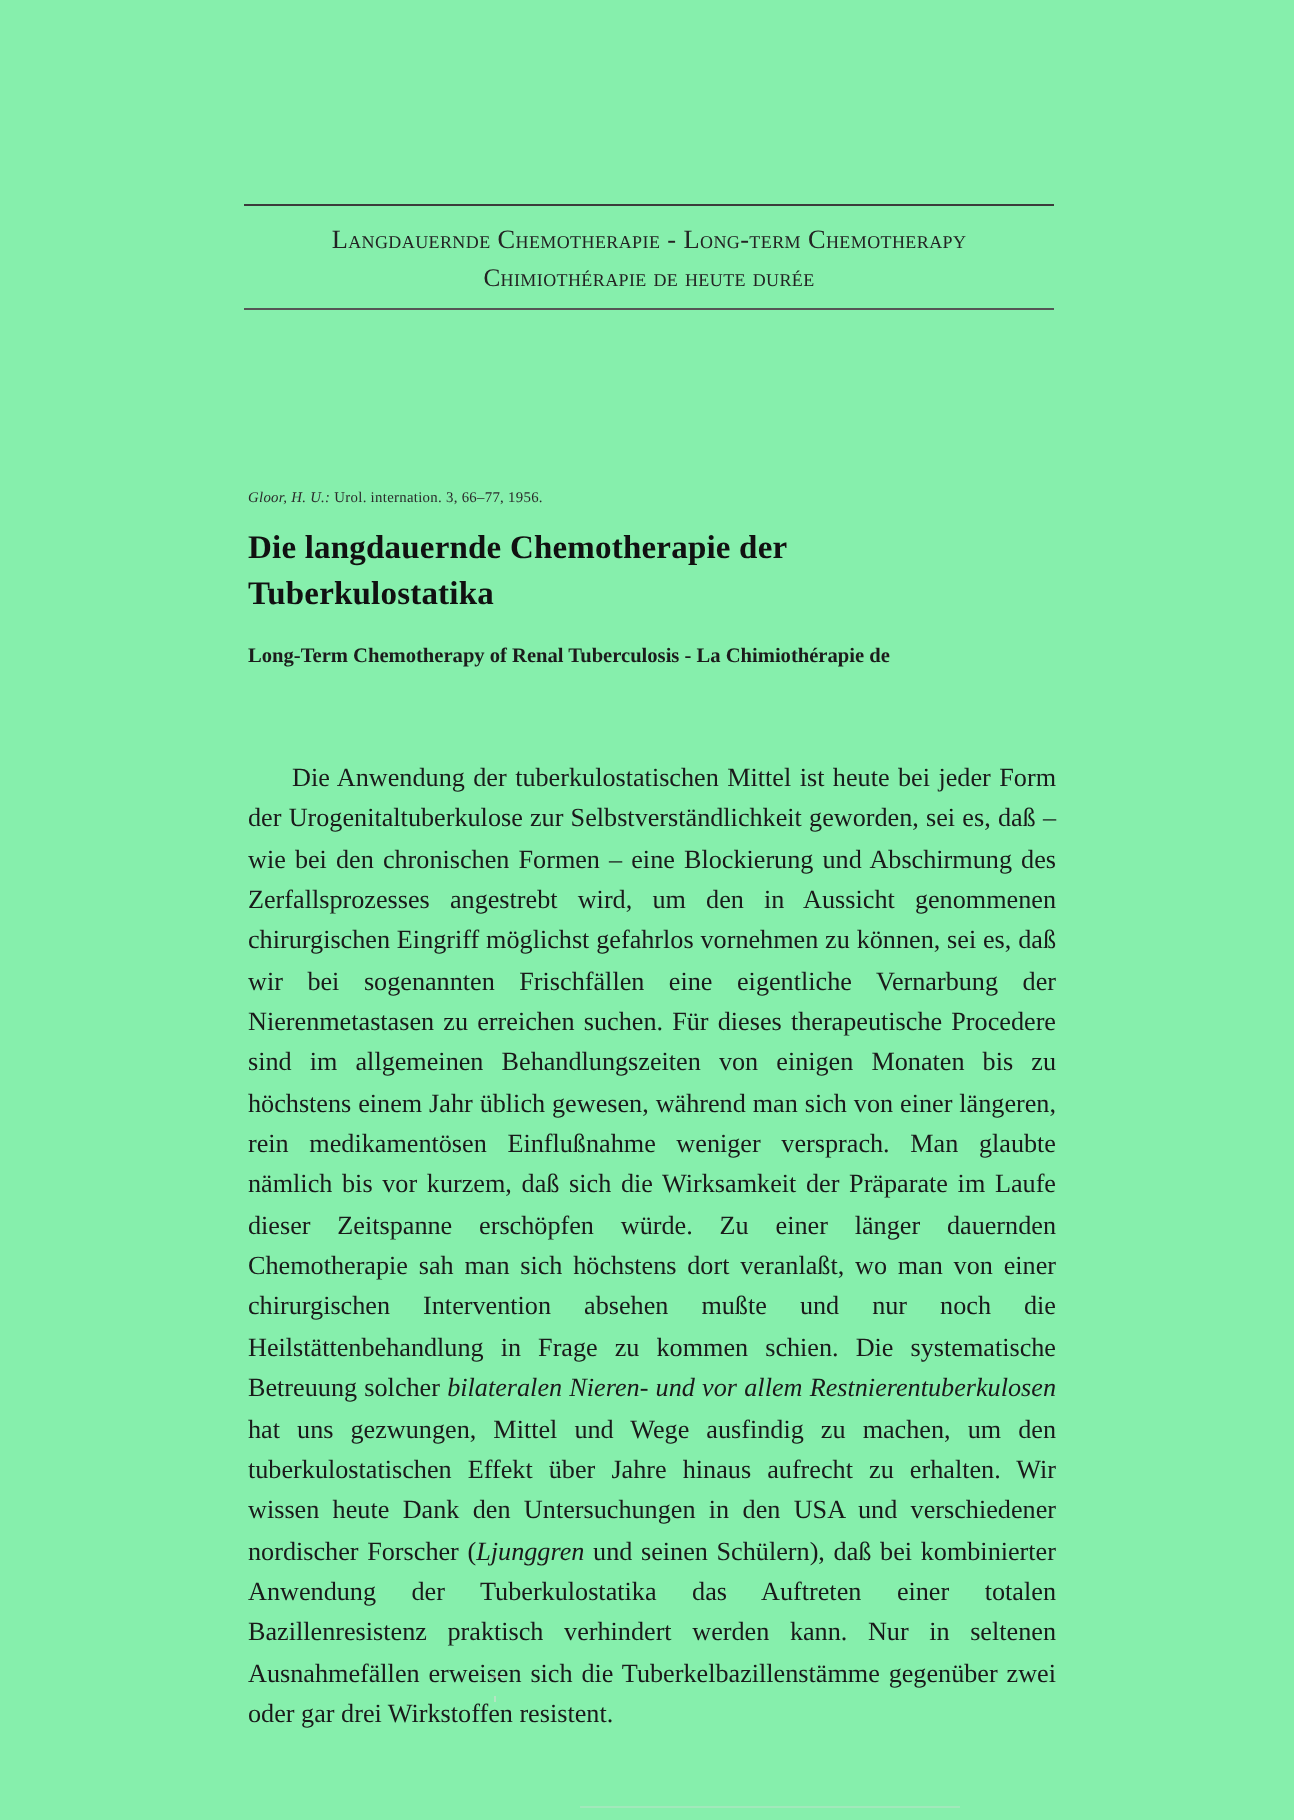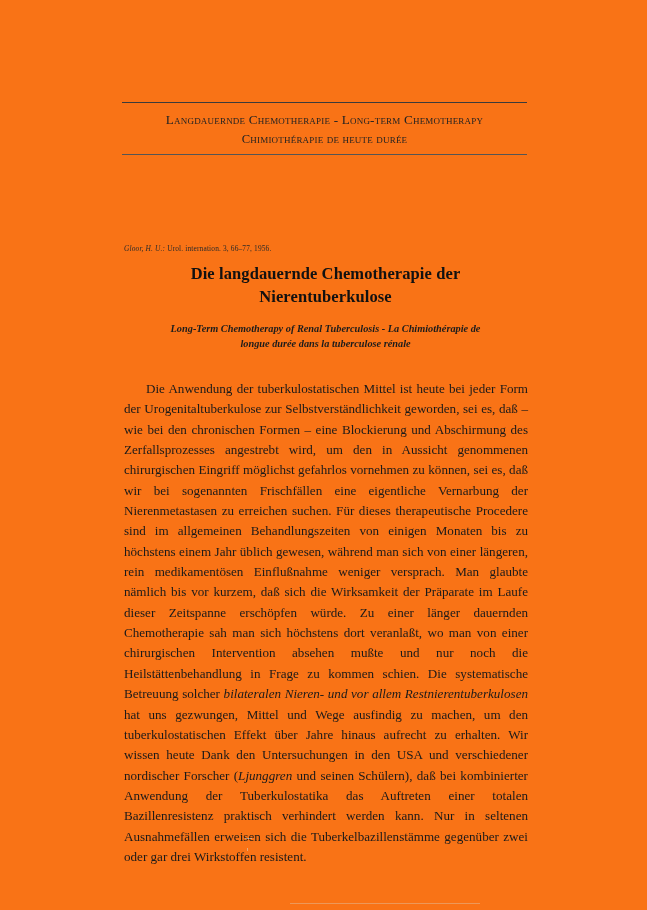--- a/index.html
+++ b/index.html
@@ -5,21 +5,21 @@
   html, body {
     margin: 0;
     padding: 0;
     background: #ffffff;
   }
   .page {
     position: relative;
     width: 647px;
     height: 910px;
     margin: 0 auto;
-    background: #f97316;
+    background: #86efac;
     overflow: hidden;
     font-family: "Liberation Serif", "DejaVu Serif", serif;
     color: #1a1a1a;
   }
 
   
   .runhead {
     position: absolute;
     left: 122px;
     top: 102px;
@@ -63,36 +63,35 @@
   .citation .upright {
     font-style: normal;
   }
 
   
   .titleblock {
     position: absolute;
     left: 124px;
     top: 262px;
     width: 403px;
-    text-align: center;
+    text-align: left;
   }
   .title-main {
     font-size: 16.5px;
     font-weight: bold;
     line-height: 1.42;
     color: #111111;
     letter-spacing: 0.1px;
   }
   .subtitle {
     margin-top: 12px;
     font-size: 10.3px;
     font-weight: bold;
     line-height: 1.5;
     color: #1c1c1c;
-    font-style: italic;
   }
   .author {
     margin-top: 12px;
     font-size: 9.6px;
     color: #1c1c1c;
     letter-spacing: 0.2px;
   }
   .author .smallcap {
     font-variant: small-caps;
     font-size: 10.2px;
@@ -140,25 +139,24 @@
     <div class="rule thin"></div>
   </div>
 
   <div class="citation">
     <span>Gloor, H. U.:</span><span class="upright"> Urol. internation. 3, 66–77, 1956.</span>
   </div>
 
   <div class="titleblock">
     <div class="title-main">
       <div>Die langdauernde Chemotherapie der</div>
-      <div>Nierentuberkulose</div>
+      <div>Tuberkulostatika</div>
     </div>
     <div class="subtitle">
       <div>Long-Term Chemotherapy of Renal Tuberculosis - La Chimiothérapie de</div>
-      <div>longue durée dans la tuberculose rénale</div>
     </div>
   </div>
 
   <div class="body">
     <p><span>Die Anwendung der tuberkulostatischen Mittel ist heute bei jeder Form der Urogenitaltuberkulose zur Selbstverständlichkeit geworden, sei es, daß – wie bei den chronischen Formen – eine Blockierung und Abschirmung des Zerfallsprozesses angestrebt wird, um den in Aussicht genommenen chirurgischen Eingriff möglichst gefahrlos vornehmen zu können, sei es, daß wir bei sogenannten Frischfällen eine eigentliche Vernarbung der Nierenmetastasen zu erreichen suchen. Für dieses therapeutische Procedere sind im allgemeinen Behandlungszeiten von einigen Monaten bis zu höchstens einem Jahr üblich gewesen, während man sich von einer längeren, rein medikamentösen Einflußnahme weniger versprach. Man glaubte nämlich bis vor kurzem, daß sich die Wirksamkeit der Präparate im Laufe dieser Zeitspanne erschöpfen würde. Zu einer länger dauernden Chemotherapie sah man sich höchstens dort veranlaßt, wo man von einer chirurgischen Intervention absehen mußte und nur noch die Heilstättenbehandlung in Frage zu kommen schien. Die systematische Betreuung solcher </span><i>bilateralen Nieren- und vor allem Restnierentuberkulosen</i><span> hat uns gezwungen, Mittel und Wege ausfindig zu machen, um den tuberkulostatischen Effekt über Jahre hinaus aufrecht zu erhalten. Wir wissen heute Dank den Untersuchungen in den USA und verschiedener nordischer Forscher (</span><i>Ljunggren</i><span> und seinen Schülern), daß bei kombinierter Anwendung der Tuberkulostatika das Auftreten einer totalen Bazillenresistenz praktisch verhindert werden kann. Nur in seltenen Ausnahmefällen erweisen sich die Tuberkelbazillenstämme gegenüber zwei oder gar drei Wirkstoffen resistent.</span></p>
   </div>
 
   <div class="scan-fleck" style="left:245px; top:838px; width:7px; height:1px;"></div>
   <div class="scan-fleck" style="left:247px; top:848px; width:1px; height:3px;"></div>
   <div class="scan-fleck" style="left:290px; top:903px; width:190px; height:1px; opacity:0.35;"></div>

